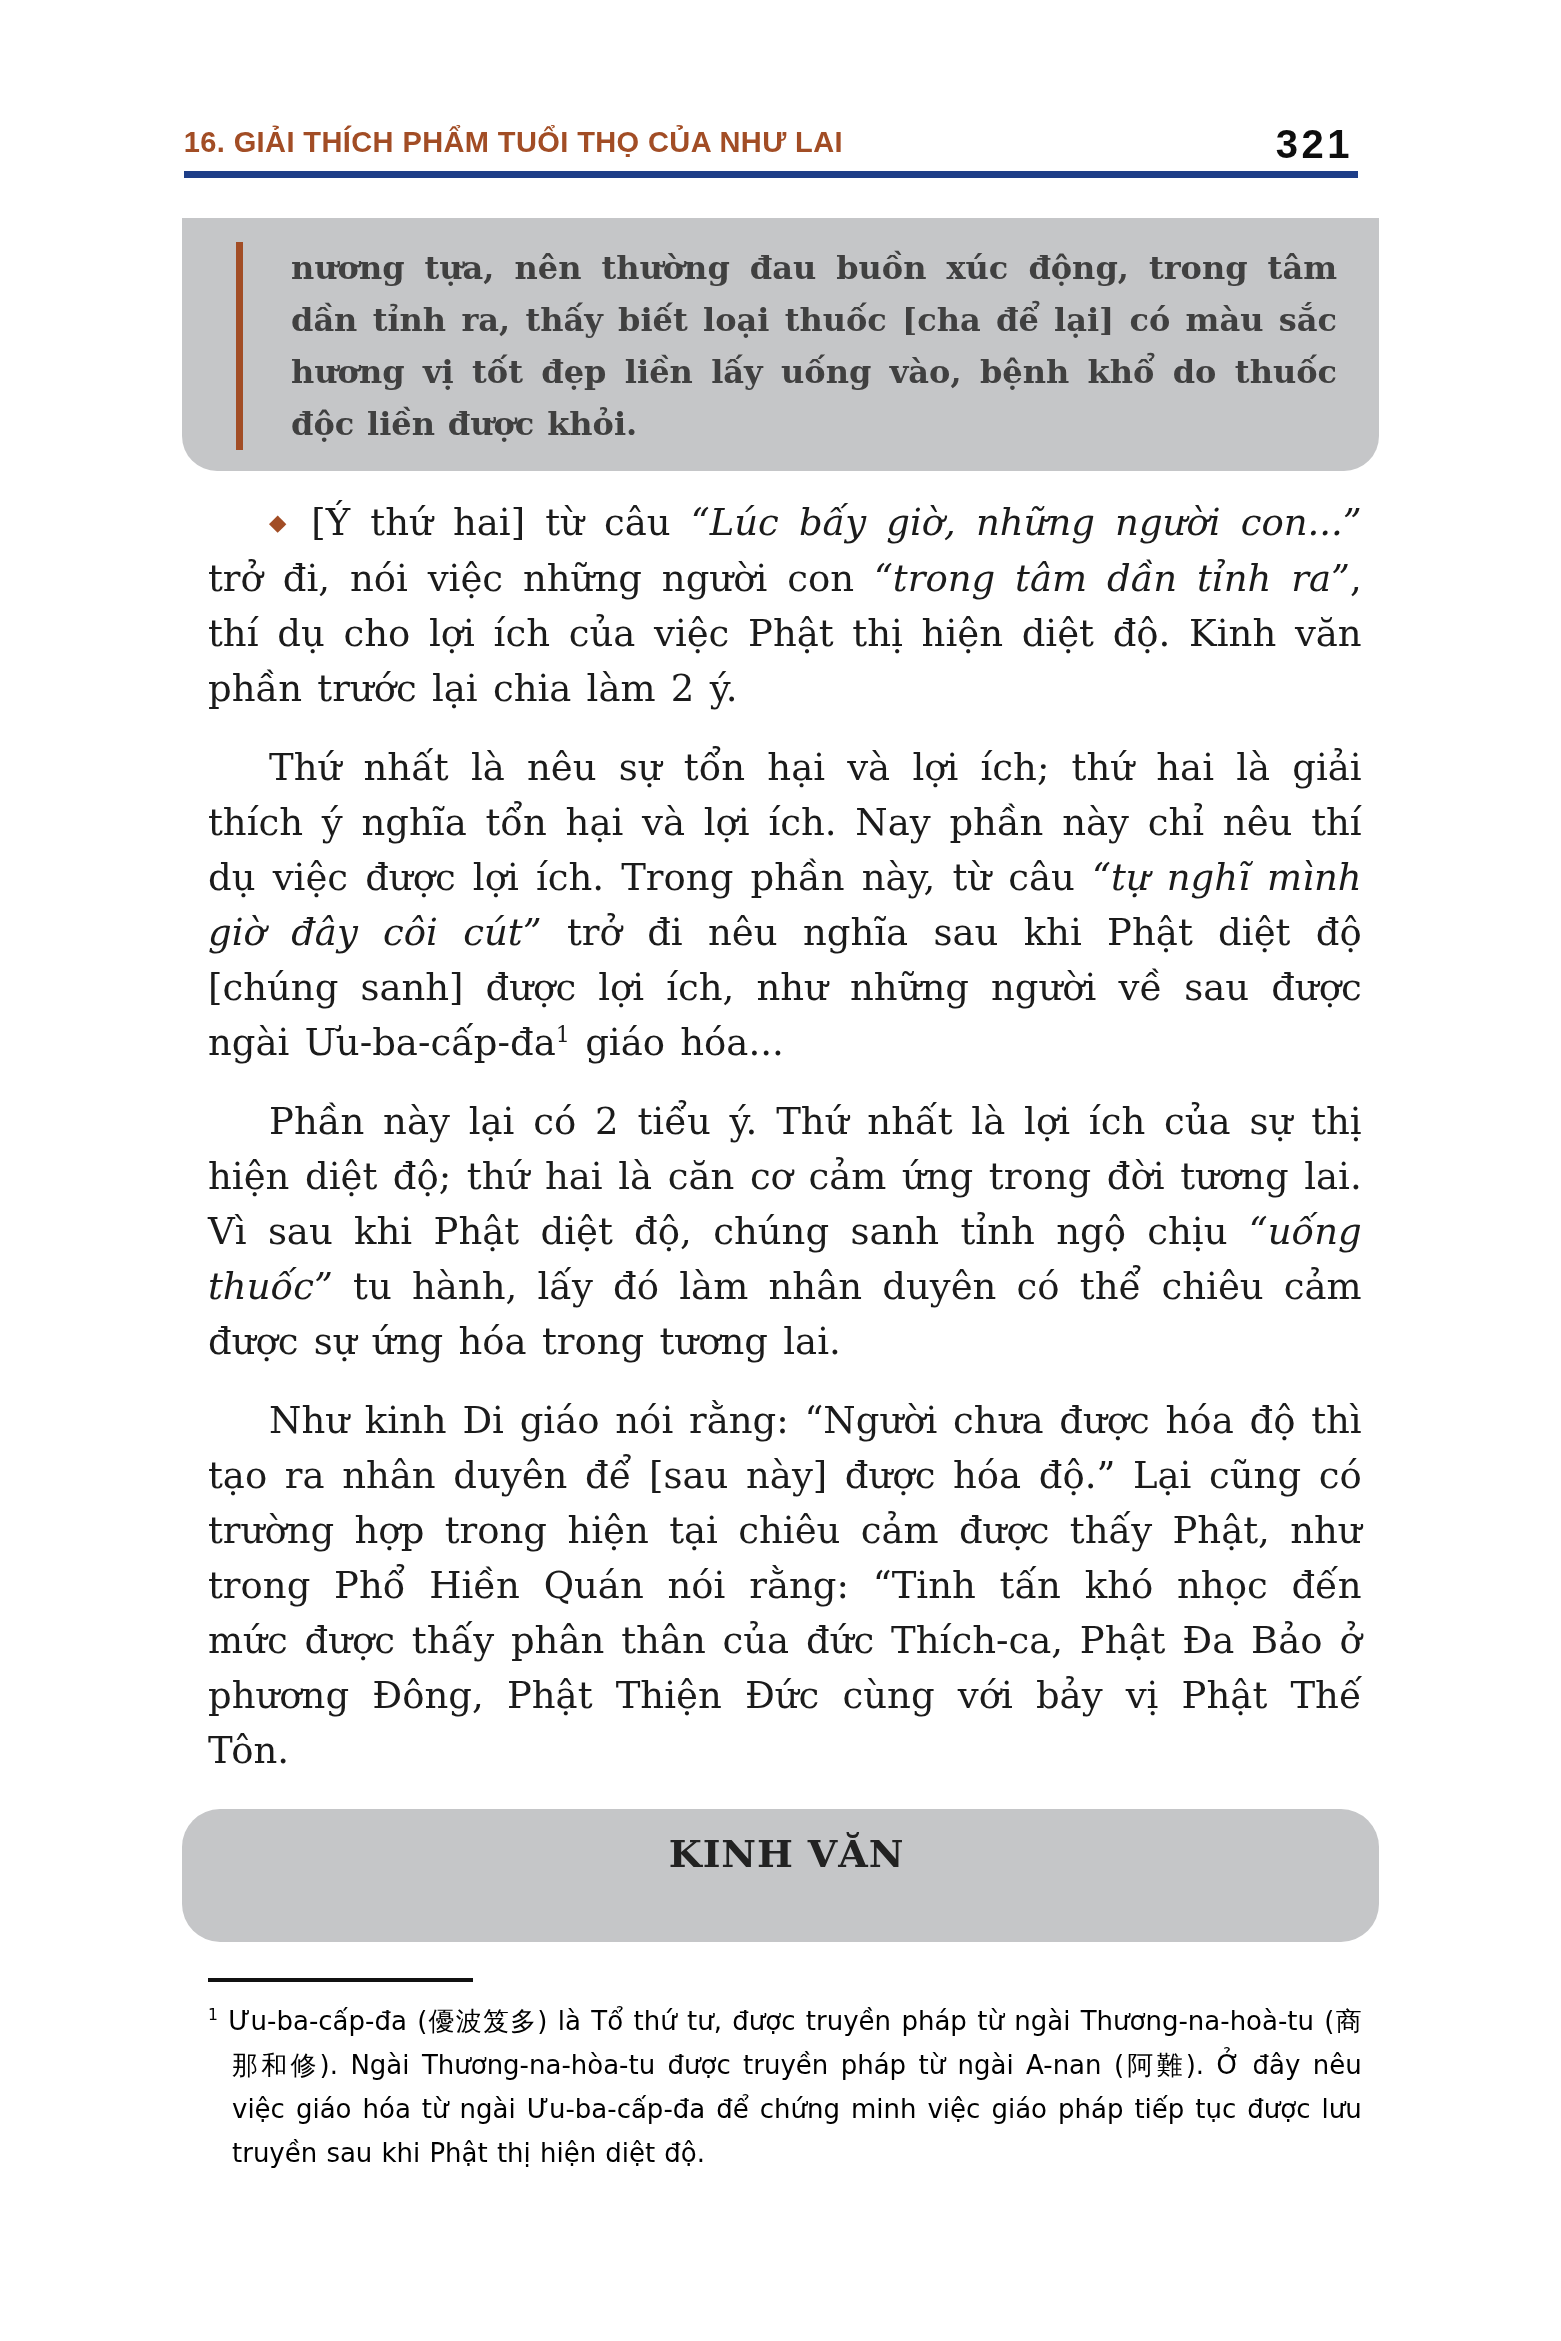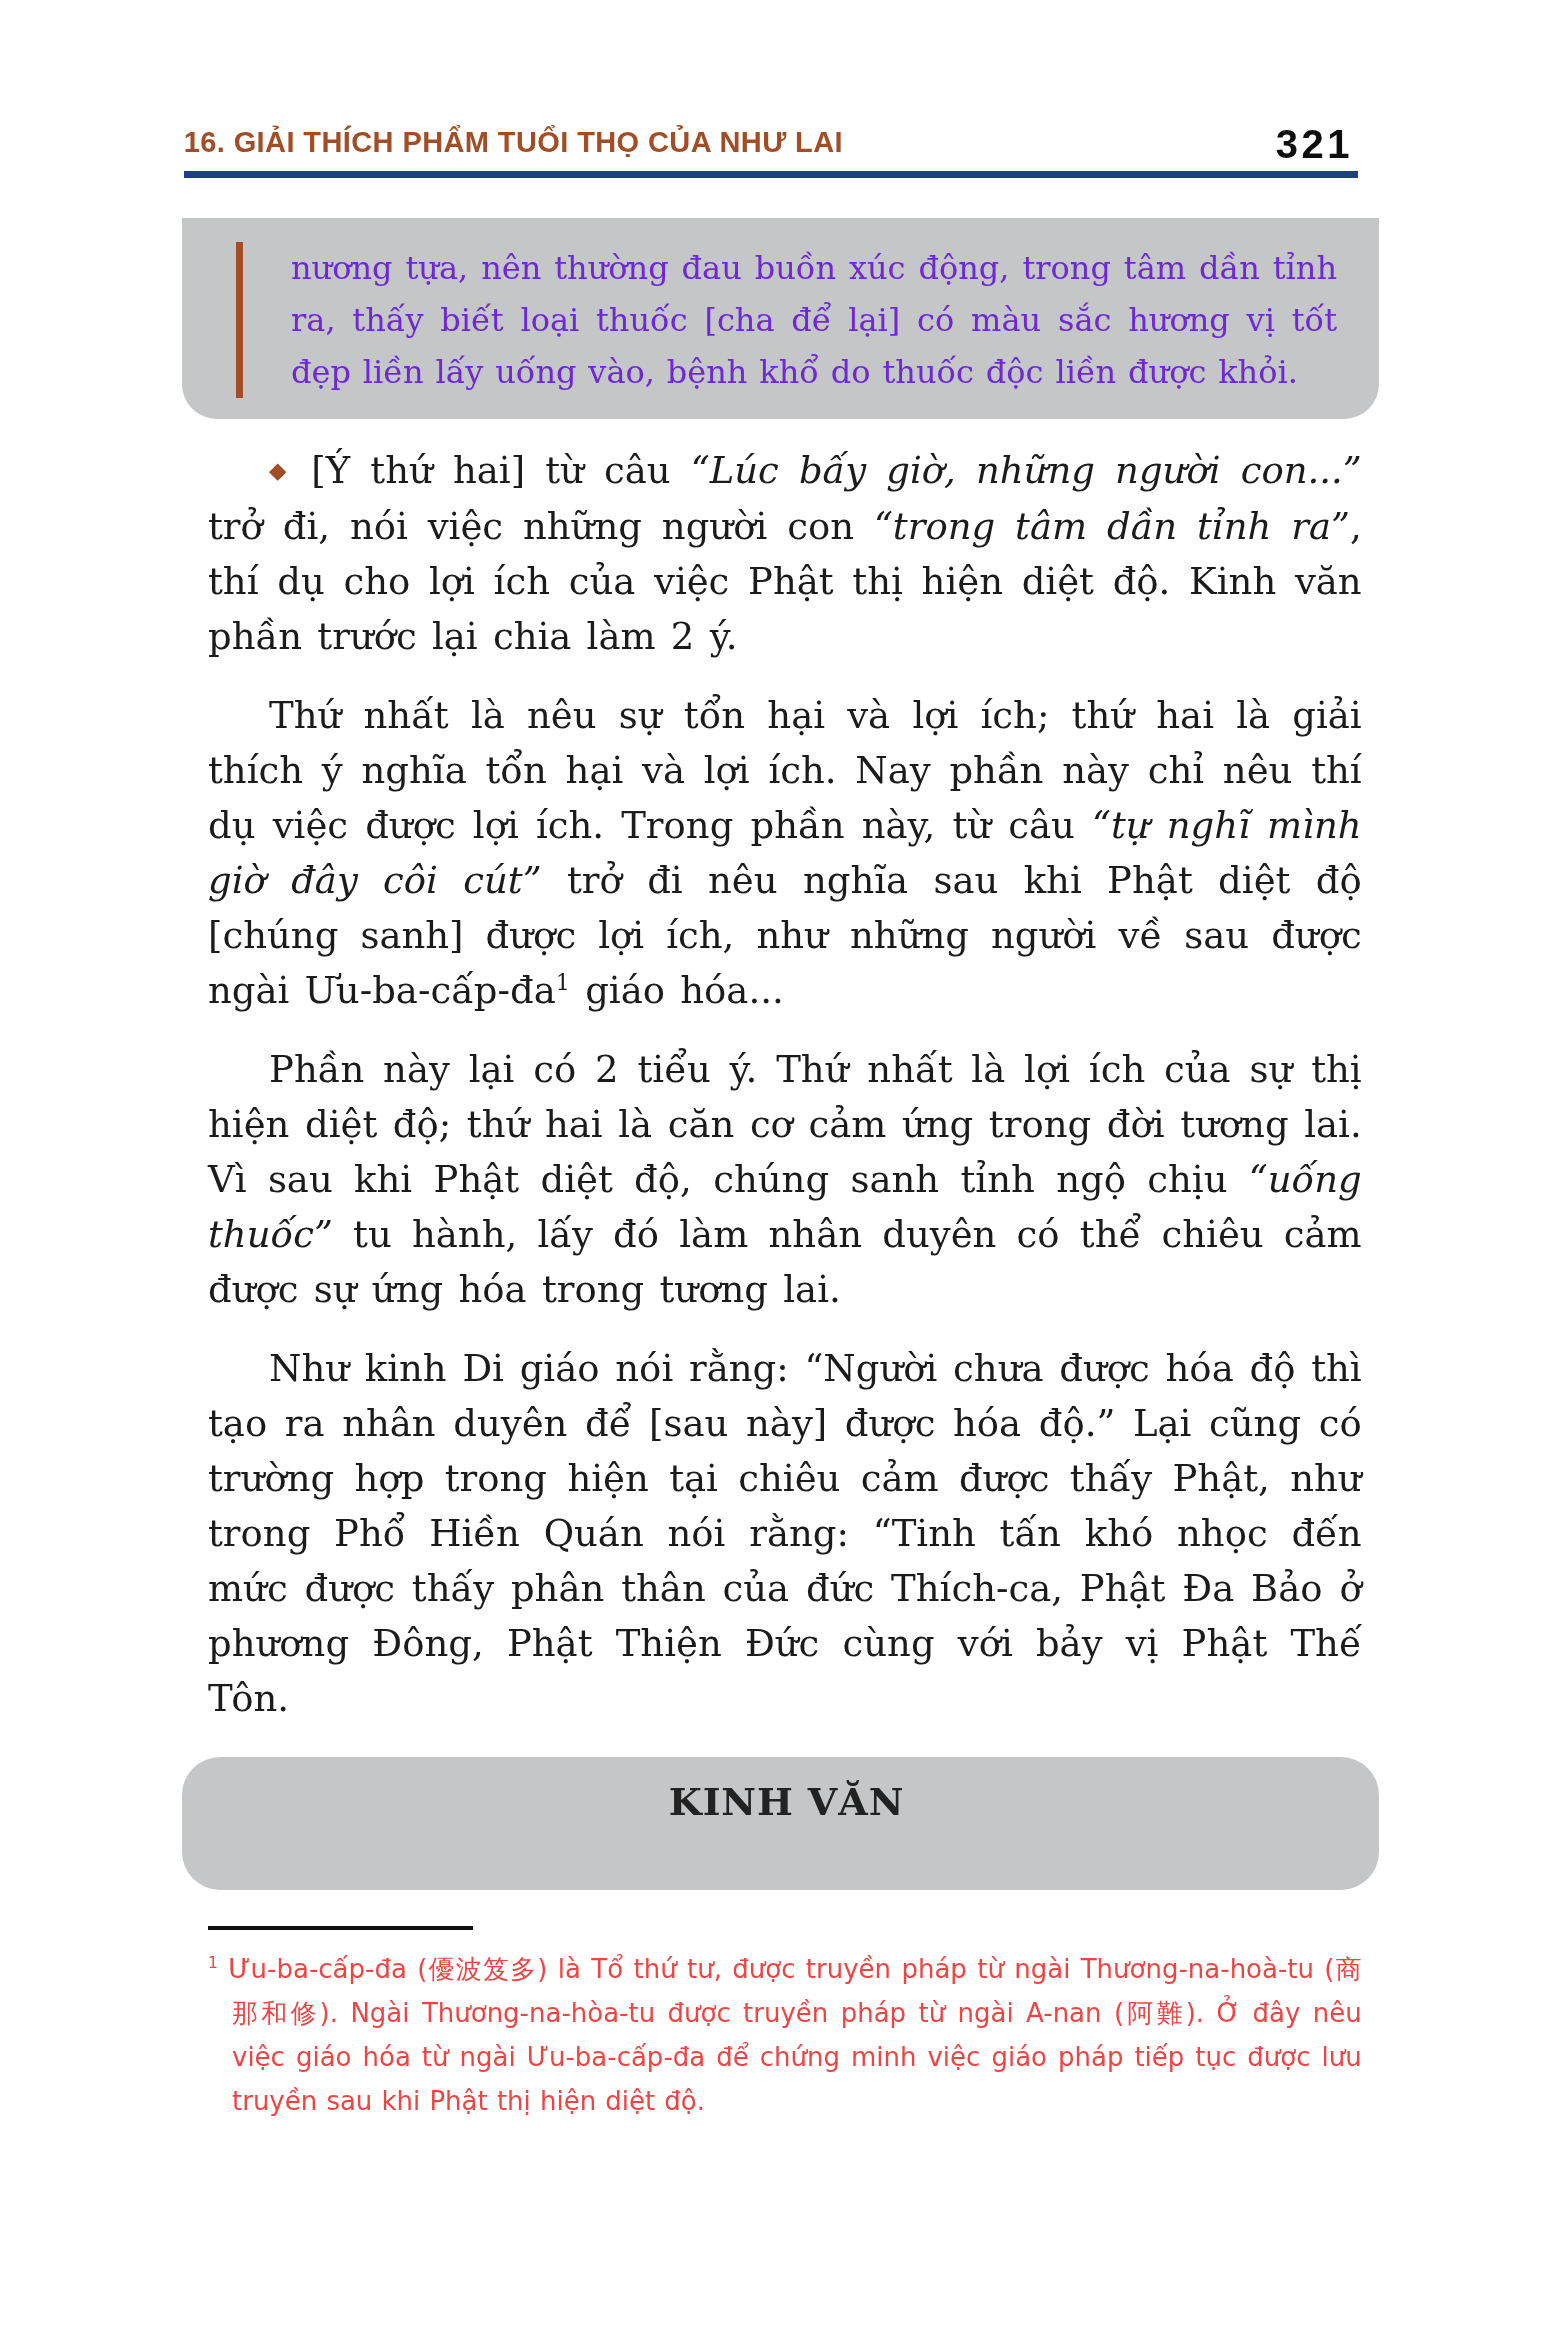--- a/index.html
+++ b/index.html
@@ -38,22 +38,22 @@
 
   
   .gray-block{background:var(--block-gray);}
   .top-block{
     margin-top:40px;
     border-radius:0 0 35px 35px;
     padding:24px 42px 21px 54px;
   }
   .quote-inner{border-left:7.8px solid var(--accent-brown);padding-left:48px;}
   .quote-text{
-    margin:0;font-weight:400;font-size:32px;line-height:52px;
-    text-align:justify;word-spacing:1.7px;color:#6d28d9;
+    margin:0;font-weight:700;font-size:32px;line-height:52px;
+    text-align:justify;word-spacing:1.7px;color:#404040;
   }
 
   
   .body-para{
     margin:24px 17.3px 0 26px;
     font-size:37px;line-height:55px;
     text-align:justify;text-indent:61px;
     word-spacing:3.5px;color:var(--text-black);
   }
   .body-para.first{}
@@ -76,21 +76,21 @@
     font-size:38px;font-weight:700;letter-spacing:0.9px;color:#222;
   }
 
   
   .footnote-area{margin:36px 17.3px 0 26px;}
   .footnote-rule{width:265px;height:3.5px;background:#111;}
   .footnote{
     margin:17.3px 0 0 0;
     font-family:"DejaVu Sans","Liberation Sans",sans-serif;
     font-size:26px;line-height:44px;
-    text-align:justify;color:#ef4444;
+    text-align:justify;color:#000000;
     padding-left:24px;text-indent:-24px;
     word-spacing:0.9px;
   }
   .fn-marker{font-size:60%;vertical-align:super;line-height:0;margin-right:10.4px;}
 </style>
 </head>
 <body>
 
 <div class="page">
 

